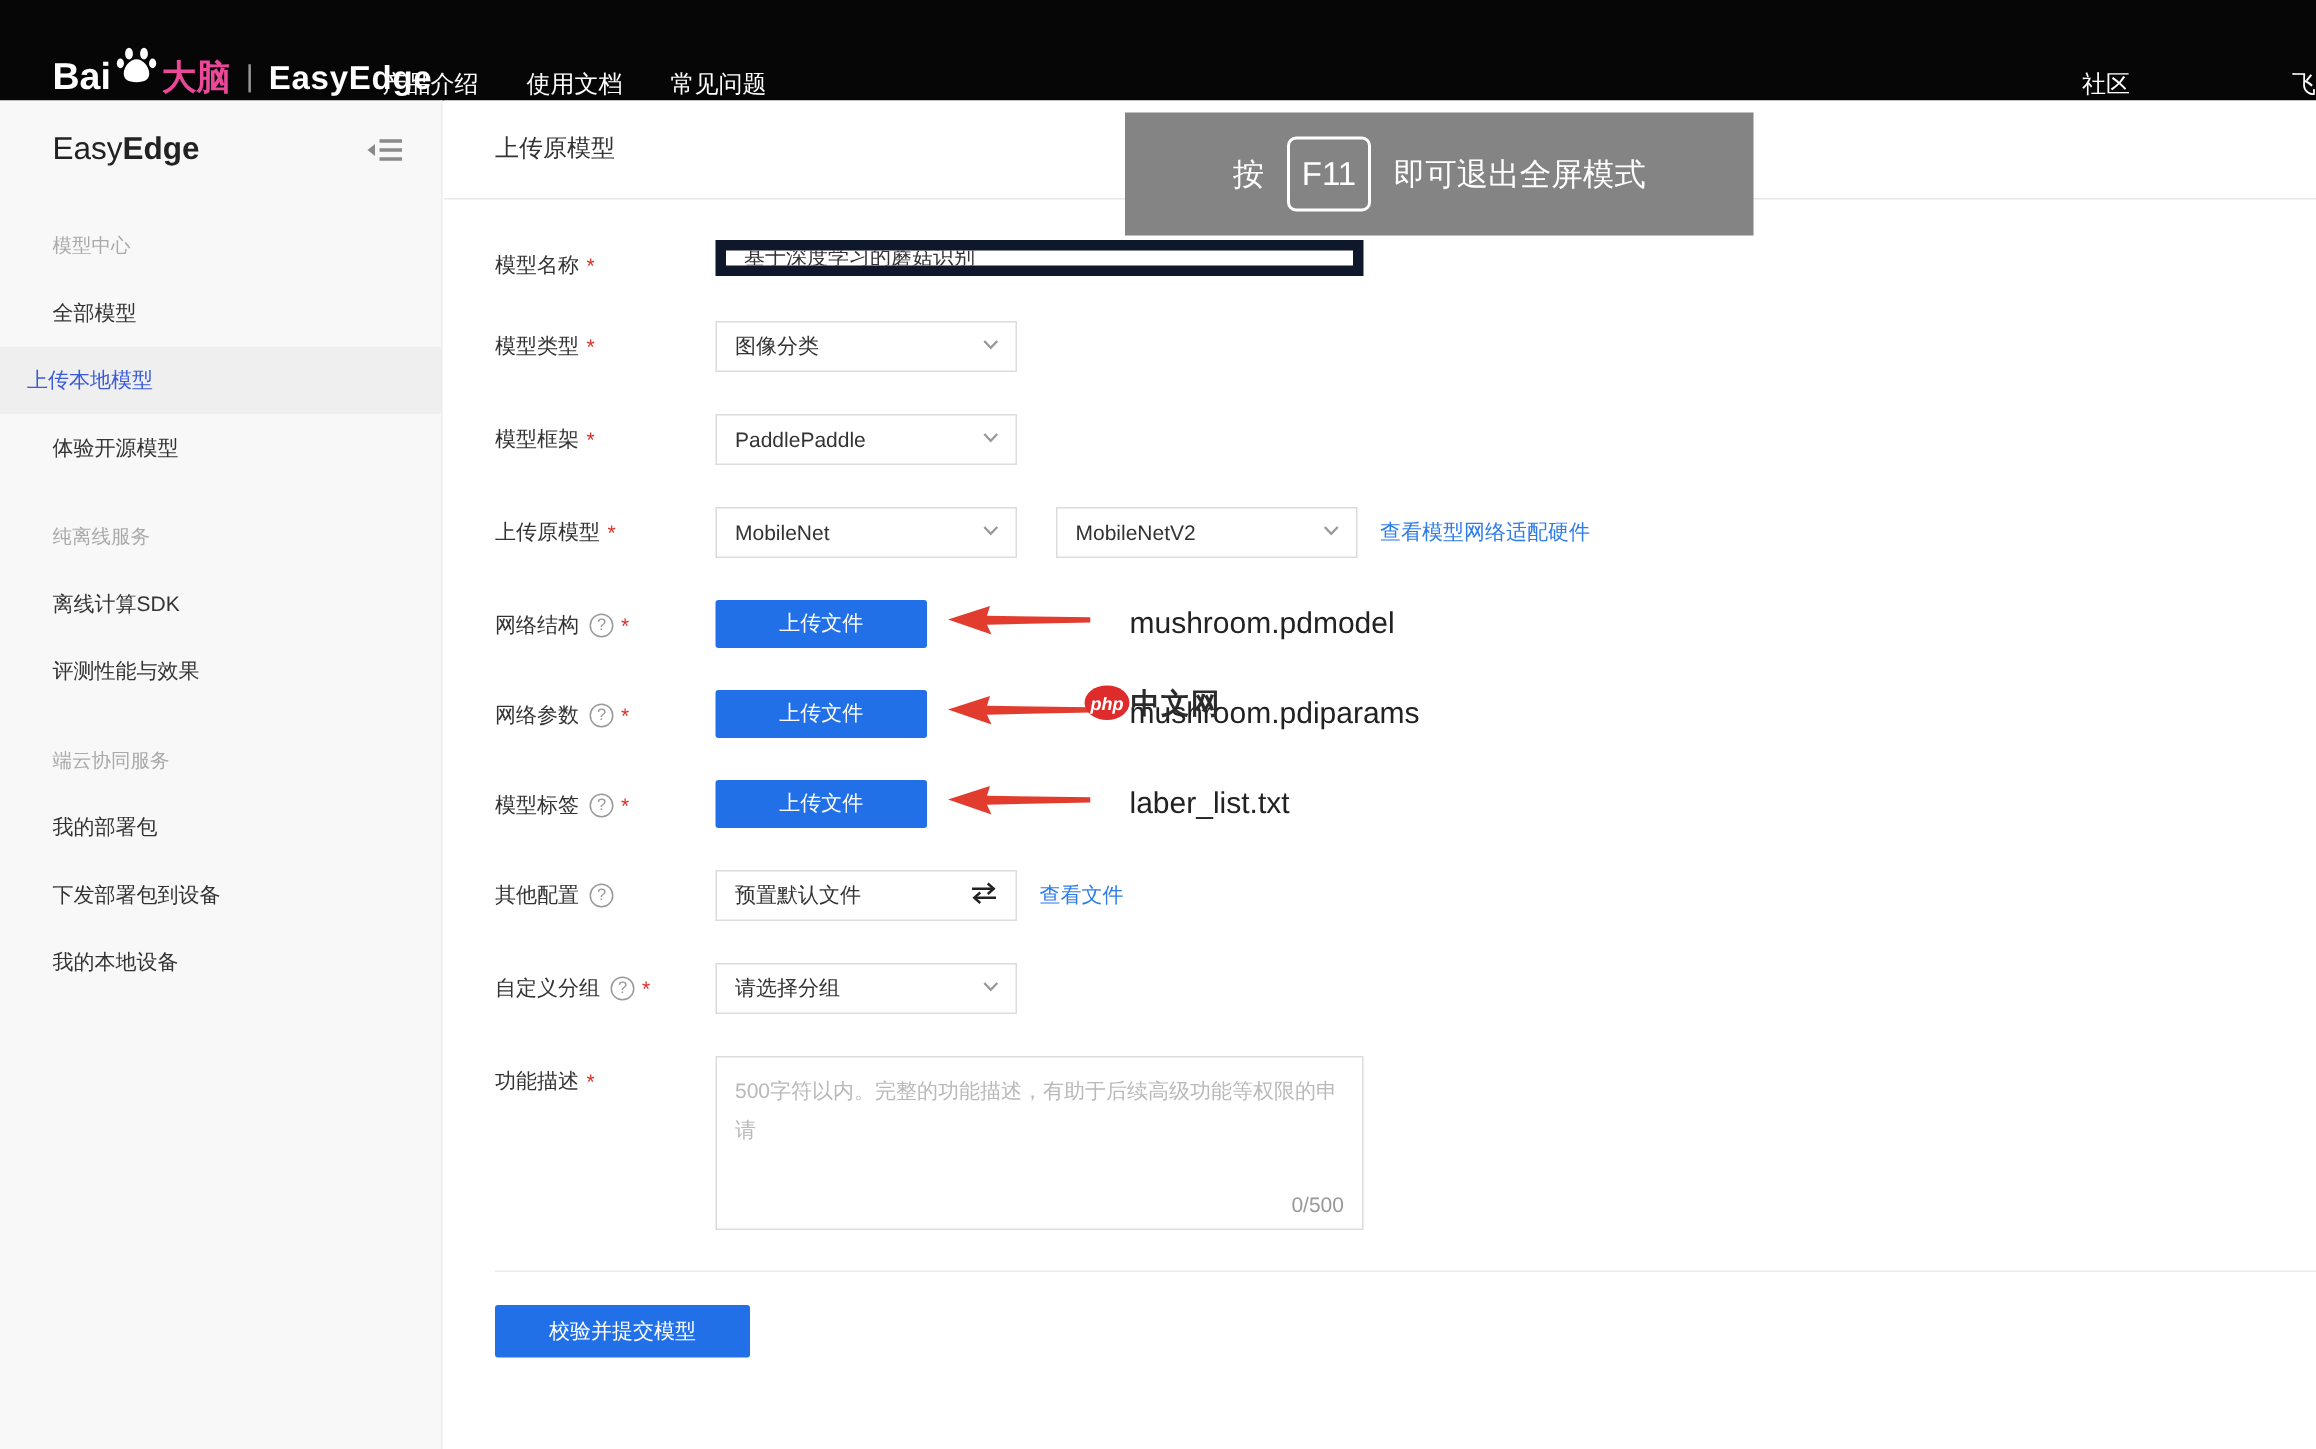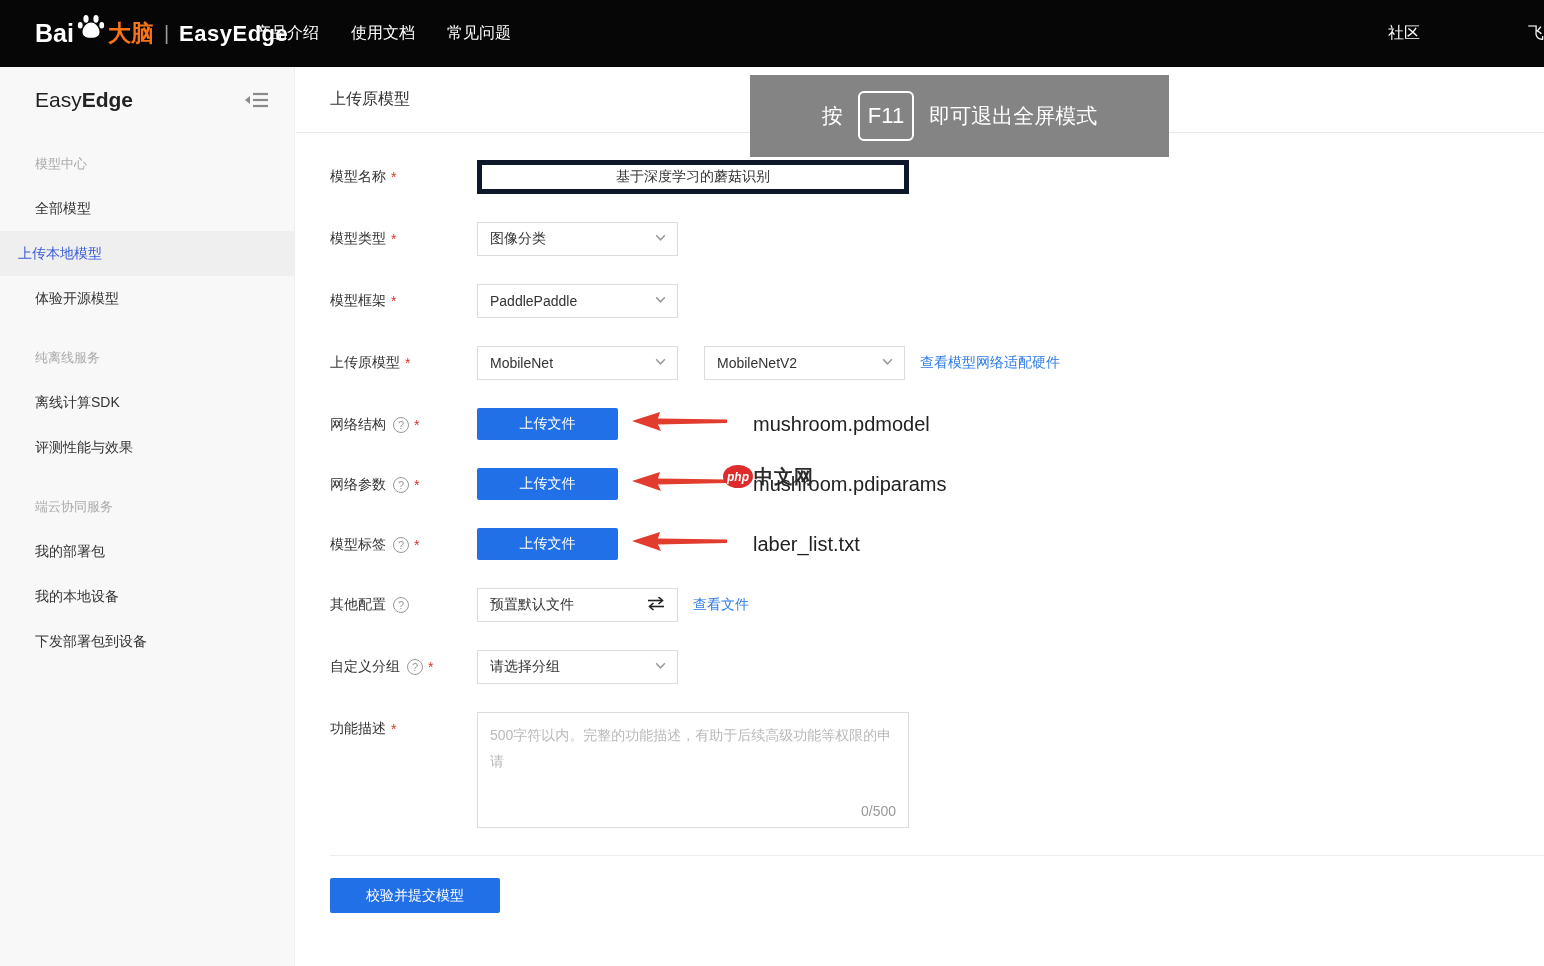--- a/index.html
+++ b/index.html
@@ -1,25 +1,25 @@
 <!DOCTYPE html>
 <html><head>
 <meta charset="utf-8">
 <style>
   * { margin:0; padding:0; box-sizing:border-box; }
   html,body { width:1544px; height:966px; }
   body { font-family:"Liberation Sans","DejaVu Sans",sans-serif; background:#fff; }
   .screen { position:relative; width:1544px; height:966px; overflow:hidden; background:#fff; }
 
   
-  .navbar { position:absolute; left:0; top:0; width:1544px; height:67px; background:#060606; display:flex; align-items:center; }
+  .navbar { position:absolute; left:0; top:0; width:1544px; height:67px; background:#060606; display:flex; align-items:flex-end; }
   .logo { display:flex; align-items:center; padding-left:35px; cursor:pointer; }
   .logo .bai { color:#fff; font-size:25px; font-weight:bold; letter-spacing:0; }
   .logo .paw { margin:-12px 2px 0 2px; }
-  .logo .brain { color:#f97316; font-size:23px; font-weight:bold; }
+  .logo .brain { color:#ec4899; font-size:23px; font-weight:bold; }
   .logo .logo-div { color:#9a9a9a; font-size:20px; margin:0 10px; font-weight:300; }
   .logo .prod { color:#fff; font-size:22px; font-weight:600; letter-spacing:0.5px; }
   .nav-menu { position:absolute; left:255px; display:flex; gap:32px; }
   .nav-item { color:#fff; font-size:16px; cursor:pointer; white-space:nowrap; }
   .nav-right-1 { position:absolute; left:1388px; color:#fff; font-size:16px; cursor:pointer; white-space:nowrap; }
   .nav-right-2 { position:absolute; left:1528px; color:#fff; font-size:16px; cursor:pointer; white-space:nowrap; }
 
   
   .sidebar { position:absolute; left:0; top:67px; width:295px; height:899px; background:#f8f8f9; border-right:1px solid #eee; }
   .sidebar-header { height:66px; display:flex; align-items:center; justify-content:space-between; padding:0 24px 0 35px; }
@@ -36,21 +36,21 @@
   
   .main { position:absolute; left:296px; top:67px; width:1248px; height:899px; background:#fff; }
   .main-header { height:66px; border-bottom:1px solid #e8e8e8; display:flex; align-items:center; padding-left:34px; }
   .page-title { font-size:16px; color:#333; }
   .form { padding:27px 0 0 34px; }
   .frow { display:flex; align-items:flex-start; margin-bottom:28px; }
   .flabel { width:147px; display:flex; align-items:center; padding-top:8px; font-size:14px; color:#333; flex:none; }
   .flabel .help { width:16px; height:16px; border:1px solid #999; border-radius:50%; color:#999; font-size:11px; display:inline-flex; align-items:center; justify-content:center; margin-left:7px; cursor:pointer; }
   .flabel .req { color:#d9342b; margin-left:5px; font-size:14px; }
   .ctrl { display:flex; align-items:center; }
-  .text-input { width:432px; height:34px; border:5px solid #0f172a; padding:0 12px; font-size:14px; color:#333; background:#fff; font-family:inherit; outline:none;text-align:center; }
+  .text-input { width:432px; height:24px; border:7px solid #0f172a; padding:0 12px; font-size:14px; color:#333; background:#fff; font-family:inherit; outline:none; }
   .select { width:201px; height:34px; border:1px solid #dcdcdc; background:#fff; display:flex; align-items:center; justify-content:space-between; padding:0 10px 0 12px; font-size:14px; color:#333; cursor:pointer; }
   .select.second { margin-left:26px; }
   .blue-link { color:#2d7ce8; font-size:14px; margin-left:15px; cursor:pointer; text-decoration:none; white-space:nowrap; }
   .upload-btn { width:141px; height:32px; background:#2170e8; color:#fff; border:none; font-size:14px; font-family:inherit; border-radius:2px; cursor:pointer; }
   .annot-arrow { margin-left:14px; flex:none; }
   .annot-text { font-size:20px; color:#222; margin-left:26px; white-space:nowrap; }
   .annot-wrap { position:relative; }
   .watermark { position:absolute; left:-30px; top:-9px; display:flex; align-items:center; pointer-events:none; }
   .wm-php { width:30px; height:23px; background:#de2c2c; border-radius:50%; color:#fff; font-size:12px; font-style:italic; font-weight:bold; display:flex; align-items:center; justify-content:center; }
   .wm-cn { font-size:19px; color:#2b2b2b; margin-left:1px; font-weight:600; letter-spacing:1px; }
@@ -118,22 +118,22 @@
       <div class="side-item">全部模型</div>
       <div class="side-item active">上传本地模型</div>
       <div class="side-item">体验开源模型</div>
 
       <div class="side-section gap">纯离线服务</div>
       <div class="side-item">离线计算SDK</div>
       <div class="side-item">评测性能与效果</div>
 
       <div class="side-section gap">端云协同服务</div>
       <div class="side-item">我的部署包</div>
+      <div class="side-item">下发部署包到设备</div>
       <div class="side-item">我的本地设备</div>
-      <div class="side-item">下发部署包到设备</div>
     </div>
   </div>
 
   <div class="main">
     <div class="main-header">
       <span class="page-title">上传原模型</span>
     </div>
 
     <div class="form">
 

